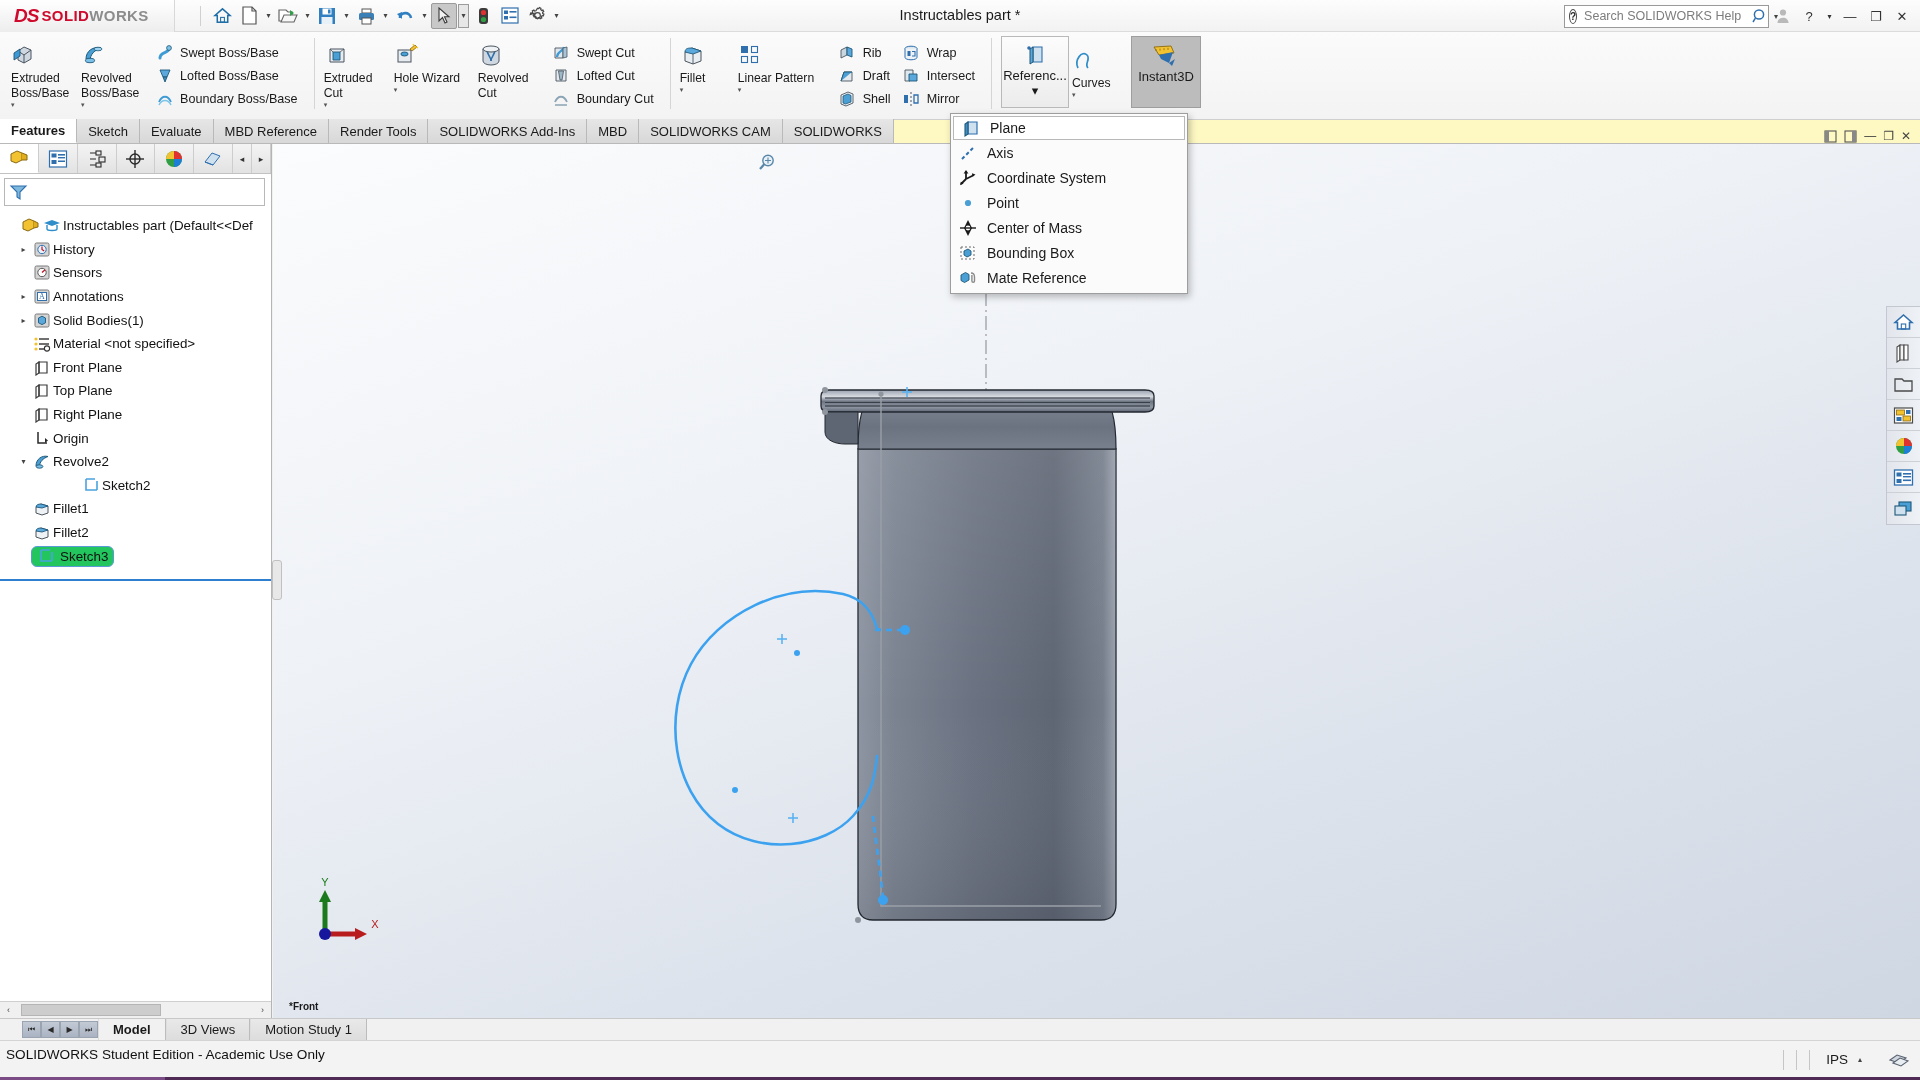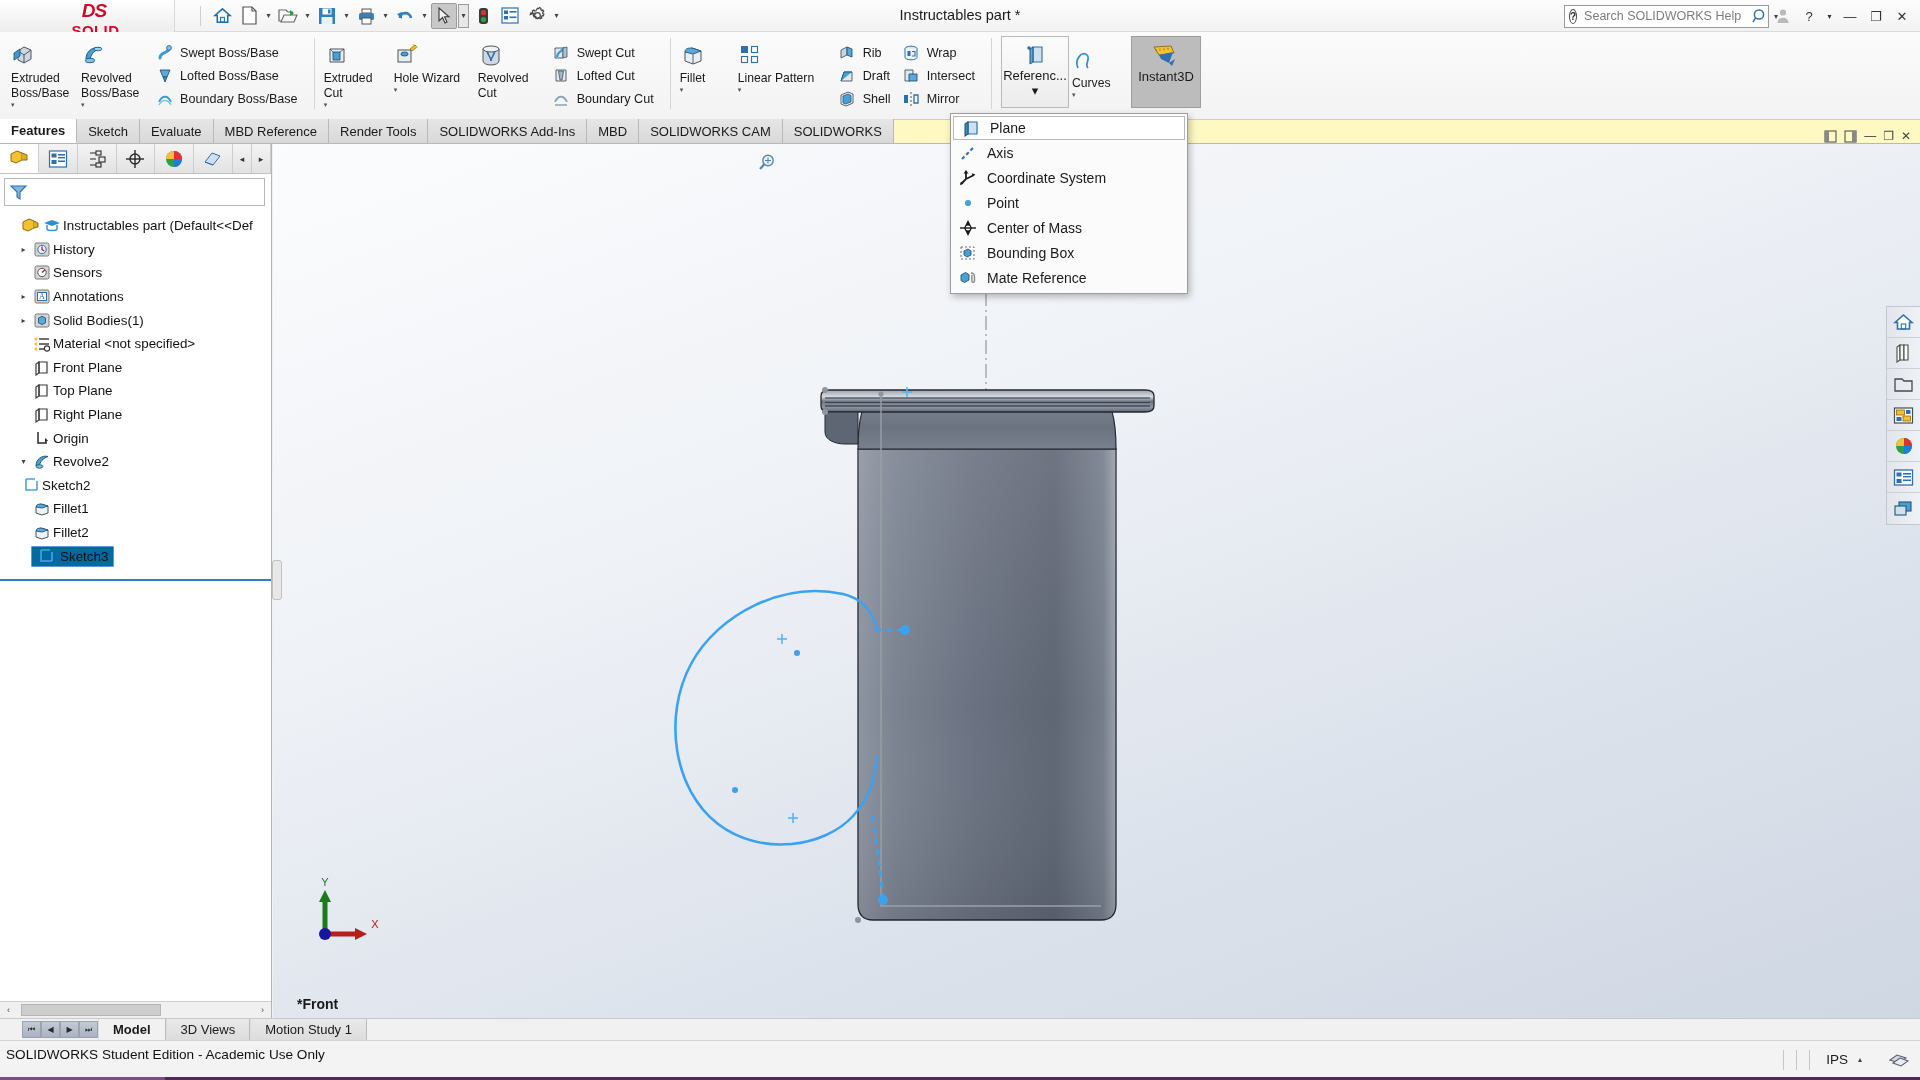--- a/index.html
+++ b/index.html
@@ -18,21 +18,20 @@
   .titlebar {
     position: absolute; left: 0; top: 0; width: 1920px; height: 32px;
     background: linear-gradient(to bottom, #fdfdfd, #f2f2f2);
     border-bottom: 1px solid #dcdcdc;
     display: flex; align-items: center;
   }
   .logo-box {
     width: 175px; height: 32px; display: flex; align-items: center;
     padding-left: 14px; border-right: 1px solid #d8d8d8;
     background: linear-gradient(to bottom,#ffffff,#ededed);
-    flex-direction: column;
   }
   .logo-mark { font-size: 19px; font-weight: bold; color: #cf0a2c; font-style: italic; letter-spacing: -1px; }
   .logo-solid { font-size: 15px; font-weight: bold; color: #cf0a2c; letter-spacing: .4px; margin-left: 3px;}
   .logo-works { font-size: 15px; font-weight: bold; color: #8c8c8c; letter-spacing: .4px; }
 
   .menubar { display: flex; align-items: center; height: 32px; margin-left: 10px; }
   .menubar .mi {
     padding: 5px 11px; font-size: 14px; color: #1e1e1e; cursor: default; border-radius: 2px;
   }
 
@@ -121,39 +120,39 @@
   .lp-arrow { width: 20px; display: flex; align-items: center; justify-content: center; font-size: 9px; color: #333; border-right: 1px solid #cdcdcd; background: linear-gradient(to bottom,#f4f4f4,#e2e2e2); }
 
   .lp-filter { height: 28px; margin: 4px 6px 0 4px; border: 1px solid #b8b8b8; background: #fff; display: flex; align-items: center; padding-left: 4px; }
   .lp-filter input { border: 0; outline: 0; flex: 1; font-size: 12px; font-family: "Liberation Sans", sans-serif; }
 
   .tree { flex: 1; overflow: hidden; padding-top: 8px; font-size: 13.4px; }
   .trow { display: flex; align-items: center; height: 23.6px; padding-left: 4px; white-space: nowrap; }
   .trow .exp { width: 15px; text-align: center; font-size: 8px; color: #444; }
   .trow .ic { width: 22px; display: flex; align-items: center; justify-content: center; }
   .trow .tx { color: #111; }
-  .sel-pill { background: #0369a1; border: 1px solid #5b9bd5; padding: 0 5px; border-radius: 1px; }
+  .sel-pill { background: #22c55e; border: 1px solid #5b9bd5; padding: 0 5px; border-radius: 6px; }
   .tree-underline { position: absolute; left: 0; width: 272px; height: 2px; background: #2f7fd0; }
 
   .lp-hscroll { height: 17px; border-top: 1px solid #cfcfcf; background: #f0f0f0; display: flex; align-items: center; }
   .lp-hscroll .ar { width: 17px; text-align: center; font-size: 9px; color: #444; }
   .lp-hscroll .thumb { height: 12px; background: #cdcdcd; border: 1px solid #b5b5b5; width: 140px; margin-left: 4px;}
 
   
   .viewport {
     position: absolute; left: 273px; top: 144px; right: 0; bottom: 62px;
     background: linear-gradient(160deg,#fbfcfd 0%, #eef1f6 38%, #dde3ec 68%, #cfd7e3 100%);
     overflow: hidden;
   }
   .vtoolbar { position: absolute; left: 480px; top: 6px; display: flex; align-items: center; gap: 4px; z-index: 5;}
   .vtb { width: 28px; height: 26px; display: flex; align-items: center; justify-content: center; border-radius: 2px;}
   .vcaret { font-size: 7px; color: #444; }
 
   .view-label {
-    position: absolute; left: 24px; bottom: 6px; font-size: 14px; color: #1a1a1a; font-weight: bold;
+    position: absolute; left: 16px; bottom: 6px; font-size: 10px; color: #1a1a1a; font-weight: bold;
   }
   .triad { position: absolute; left: 38px; bottom: 70px; }
 
   .rightbar {
     position: absolute; right: 0; top: 162px; width: 34px;
     background: linear-gradient(to right,#e2e6ec,#eef1f5);
     border: 1px solid #c3c8d0; border-right: 0;
     display: flex; flex-direction: column;
   }
   .rb {
@@ -787,21 +786,21 @@
         <span class="exp">▾</span>
         <span class="ic">
           <svg width="18" height="17" viewBox="0 0 18 17">
               <path d="M3 13 C3 6, 9 2, 15 3.5 C10 5.5, 6.5 8.5, 6.5 14 Z" fill="#4a9fd4" stroke="#1e5879" stroke-width="1"></path>
               <ellipse cx="6.5" cy="13.5" rx="3.4" ry="1.7" fill="#7bc0e8" stroke="#1e5879" stroke-width=".9"></ellipse>
             </svg>
         </span>
         <span class="tx">Revolve2</span>
       </div>
 
-      <div class="trow" style="padding-left:20px">
+      <div class="trow" style="padding-left:80px">
         <span class="ic">
           <svg width="17" height="16" viewBox="0 0 17 16">
               <path d="M3 2 v11 h11" fill="none" stroke="#4aa3e0" stroke-width="1.6"></path>
               <path d="M3 2 h9 M14 4 v9" fill="none" stroke="#4aa3e0" stroke-width="1.6"></path>
             </svg>
         </span>
         <span class="tx">Sketch2</span>
       </div>
 
       <div class="trow" style="padding-left:16px">

